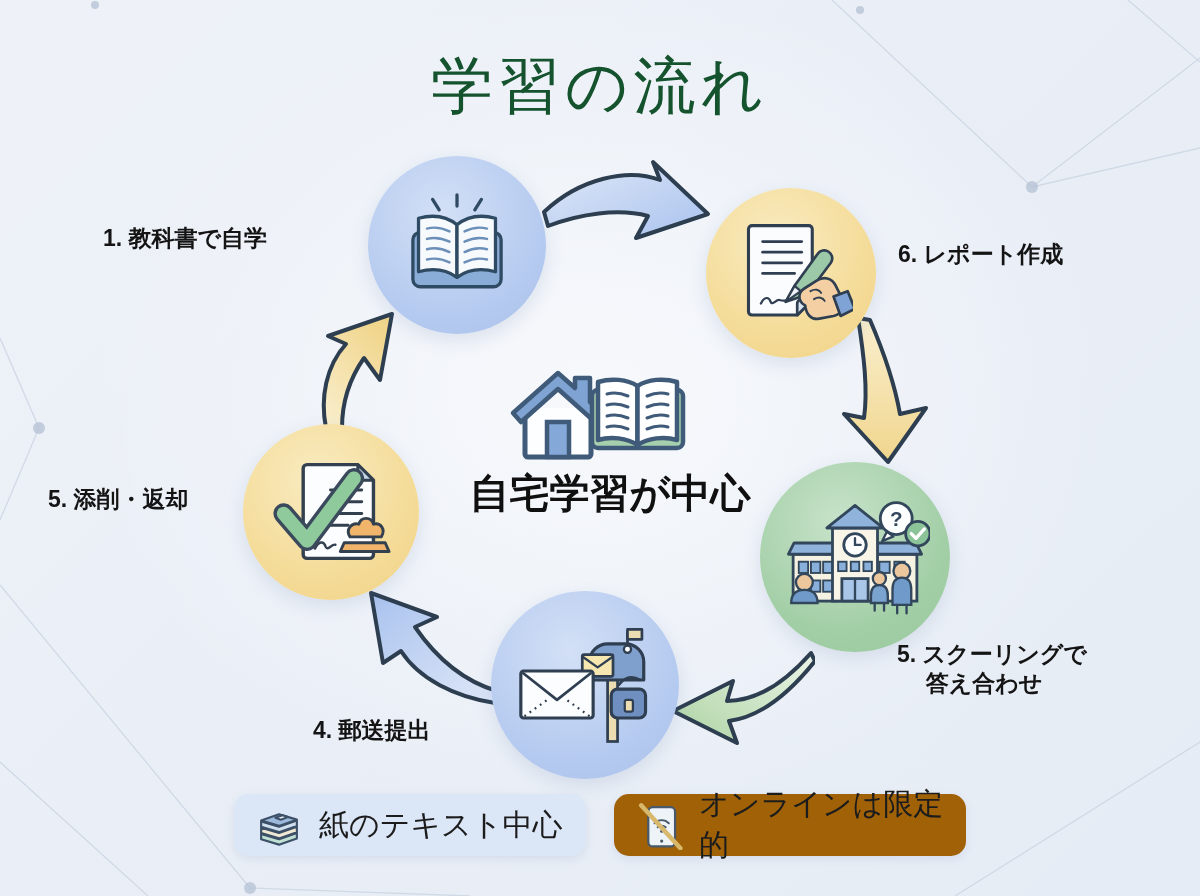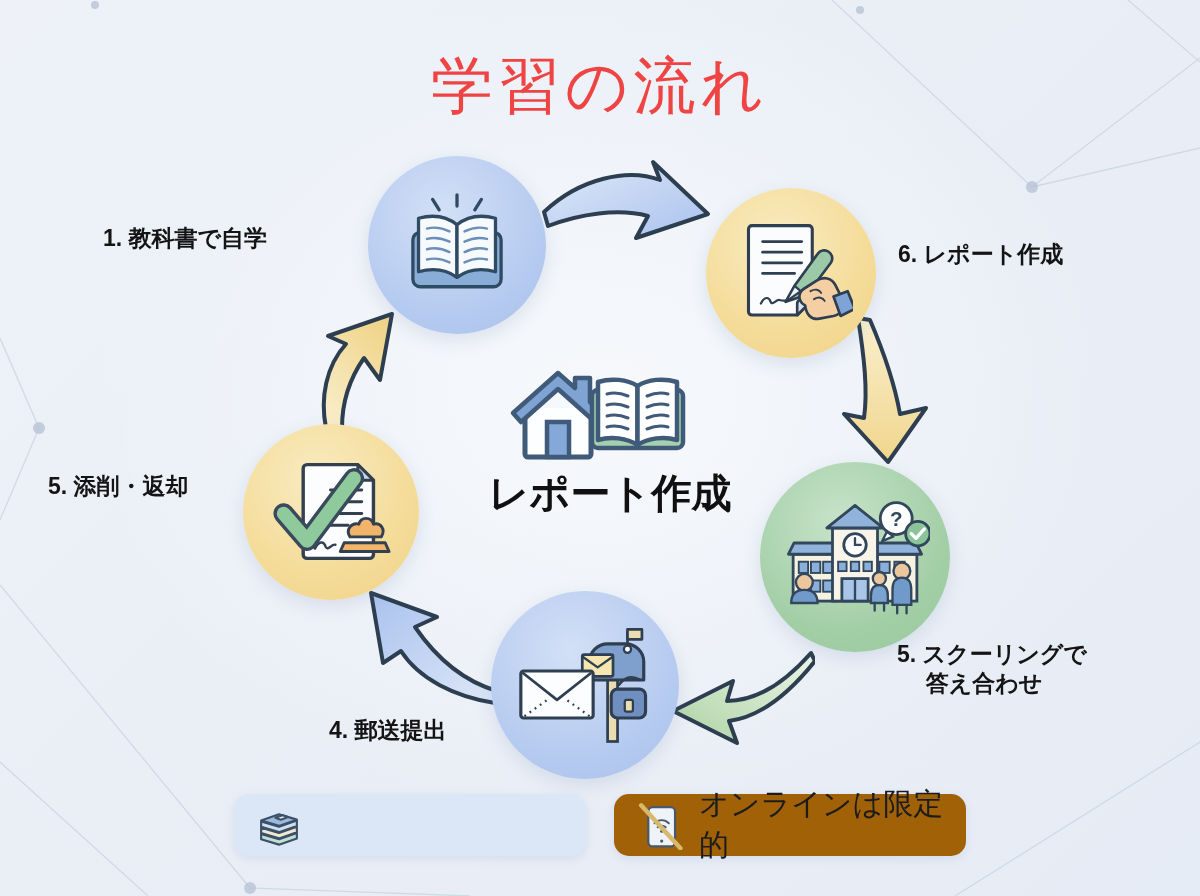--- a/index.html
+++ b/index.html
@@ -7,21 +7,21 @@
     width:1200px;height:896px;position:relative;overflow:hidden;
     font-family:"Liberation Sans","DejaVu Sans",sans-serif;
     background:
       radial-gradient(ellipse at 50% 45%, #f7f9fc 0%, rgba(247,249,252,0) 60%),
       linear-gradient(135deg,#eef2f8 0%,#e9eef6 55%,#e6ecf5 100%);
   }
   .abs{position:absolute;}
   #bg-net{left:0;top:0;}
   .page-title{
     left:0;top:44px;width:1200px;text-align:center;
-    font-size:62px;font-weight:500;letter-spacing:5px;color:#ef4444;
+    font-size:62px;font-weight:500;letter-spacing:5px;color:#14532d;
   }
   .circle{
     position:absolute;border-radius:50%;
     display:flex;align-items:center;justify-content:center;
     box-shadow:0 6px 18px rgba(90,120,170,.16);
   }
   .c-blue{background:radial-gradient(circle at 42% 32%,#d3e0f6 0%,#b6cbf0 62%,#a9c0ea 100%);}
   .c-yellow{background:radial-gradient(circle at 42% 32%,#f9ecc2 0%,#f4db97 62%,#efd287 100%);}
   .c-green{background:radial-gradient(circle at 42% 32%,#c8e3ca 0%,#a3cfa7 62%,#97c79c 100%);}
   .step-label{
@@ -237,22 +237,22 @@
     <path d="M76 94 h42 l4 9 h-50 z" fill="#f0b46a" stroke="#33404f" stroke-width="3" stroke-linejoin="round"></path>
     <path d="M14 64 L38 92 L86 28" stroke="#3a4a5c" stroke-width="21" fill="none" stroke-linecap="round" stroke-linejoin="round"></path>
     <path d="M14 64 L38 92 L86 28" stroke="#8fca9c" stroke-width="14" fill="none" stroke-linecap="round" stroke-linejoin="round"></path>
   </svg>
 </div>
 
 <div class="step-label" style="left:103px;top:224px;">1. 教科書で自学</div>
 <div class="step-label" style="left:898px;top:240px;">6. レポート作成</div>
 <div class="step-label" style="left:897px;top:640px;">5. スクーリングで
 答え合わせ</div>
-<div class="step-label" style="left:313px;top:716px;margin-left:16px;">4. 郵送提出</div>
-<div class="step-label" style="left:48px;top:472px;">5. 添削・返却</div>
+<div class="step-label" style="left:313px;top:716px;">4. 郵送提出</div>
+<div class="step-label" style="left:48px;top:485px;">5. 添削・返却</div>
 
 <svg class="abs" style="left:505px;top:358px" width="105" height="105" viewBox="0 0 105 105">
   <path d="M20 50 V96 a3 3 0 0 0 3 3 h60 a3 3 0 0 0 3 -3 V50" fill="#fdfeff" stroke="#3f5b79" stroke-width="5" stroke-linecap="round"></path>
   <path d="M8 55 L53 15 L70 30 V20 h15 v24 l13 11 -8 9 -37 -33 -37 33 z" fill="#7fa3d2" stroke="#3f5b79" stroke-width="4.5" stroke-linejoin="round"></path>
   <rect x="42" y="64" width="22" height="35" fill="#84a8d8" stroke="#3f5b79" stroke-width="4.5"></rect>
 </svg>
 <svg class="abs" style="left:585px;top:372px" width="105" height="95" viewBox="0 0 105 95">
   <rect x="7" y="18" width="91" height="58" rx="6" fill="#a6cfad" stroke="#3f5b79" stroke-width="4.5"></rect>
   <path d="M52.5 14 C42 7 26 6 13 10 L13 68 C26 64 42 66 52.5 73 Z" fill="#ffffff" stroke="#3f5b79" stroke-width="4.5" stroke-linejoin="round"></path>
   <path d="M52.5 14 C63 7 79 6 92 10 L92 68 C79 64 63 66 52.5 73 Z" fill="#ffffff" stroke="#3f5b79" stroke-width="4.5" stroke-linejoin="round"></path>
@@ -260,34 +260,35 @@
     <path d="M22 22 c7 -2 14 -1 21 2"></path>
       <path d="M22 33 c7 -2 14 -1 21 2"></path>
     <path d="M22 44 c7 -2 14 -1 21 2"></path>
       <path d="M22 55 c7 -2 14 -1 21 2"></path>
     <path d="M83 22 c-7 -2 -14 -1 -21 2"></path>
       <path d="M83 33 c-7 -2 -14 -1 -21 2"></path>
     <path d="M83 44 c-7 -2 -14 -1 -21 2"></path>
       <path d="M83 55 c-7 -2 -14 -1 -21 2"></path>
   </g>
 </svg>
-<div class="center-label">レポート作成</div>
+<div class="center-label">自宅学習が中心</div>
 
 <div class="badge badge-blue">
   <span class="b-icon">
     <svg width="50" height="50" viewBox="0 0 56 56">
       <g stroke="#3c5068" stroke-width="2.4" stroke-linejoin="round">
         <path d="M8 44 l20 6 20 -7 v-6 l-20 7 -20 -6 z" fill="#bfe0d2"></path>
         <path d="M8 37 l20 6 20 -7 v-6 l-20 7 -20 -6 z" fill="#efe9d4"></path>
         <path d="M8 30 l20 6 20 -7 v-6 l-20 7 -20 -6 z" fill="#cfe0f0"></path>
         <path d="M8 23 l20 -7 20 6 -20 7 z" fill="#9db9dc"></path>
         <path d="M24 20 l8 -3 6 2 -8 3 z" fill="#f5f7fa"></path>
       </g>
     </svg>
   </span>
+  <span class="badge-label">紙のテキスト中心</span>
 </div>
 
 <div class="badge badge-green">
   <span class="b-icon">
     <svg width="50" height="50" viewBox="0 0 56 56">
       <rect x="16" y="8" width="30" height="44" rx="5" fill="#eef3f8" stroke="#47596b" stroke-width="2.5"></rect>
       <path d="M23 26 a11 11 0 0 1 16 0" stroke="#47596b" stroke-width="2.2" fill="none" stroke-linecap="round"></path>
       <path d="M26.5 30.5 a6.5 6.5 0 0 1 9 0" stroke="#47596b" stroke-width="2.2" fill="none" stroke-linecap="round"></path>
       <circle cx="31" cy="35" r="1.8" fill="#47596b"></circle>
       <circle cx="31" cy="46" r="1.8" fill="#47596b"></circle>

